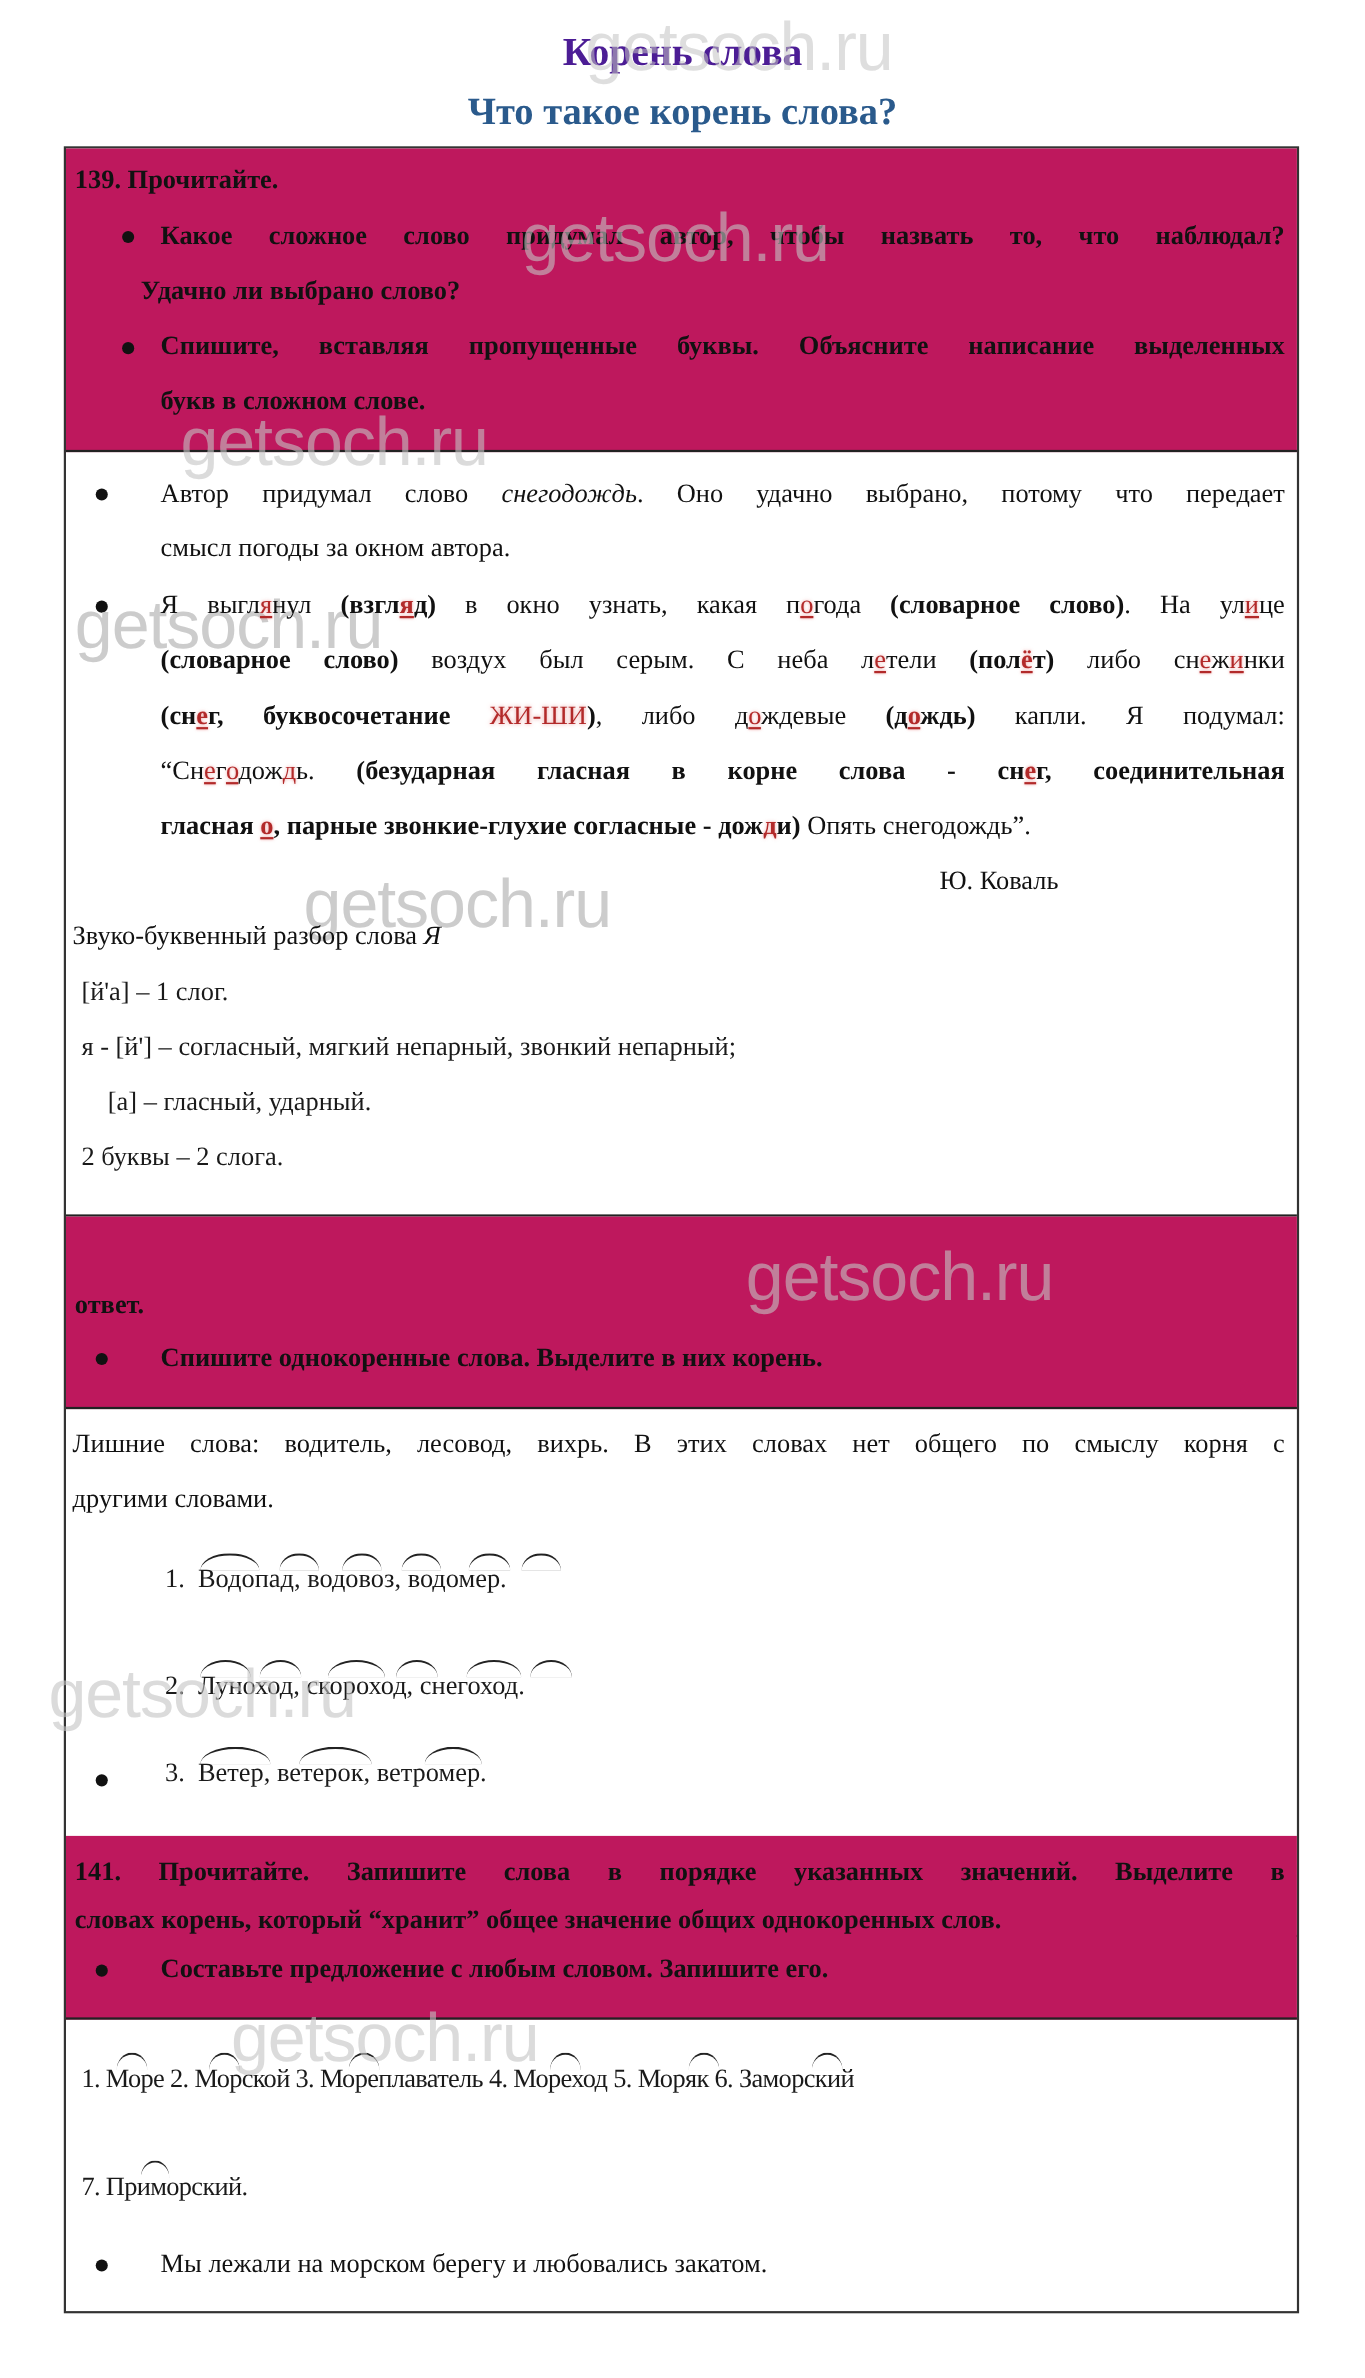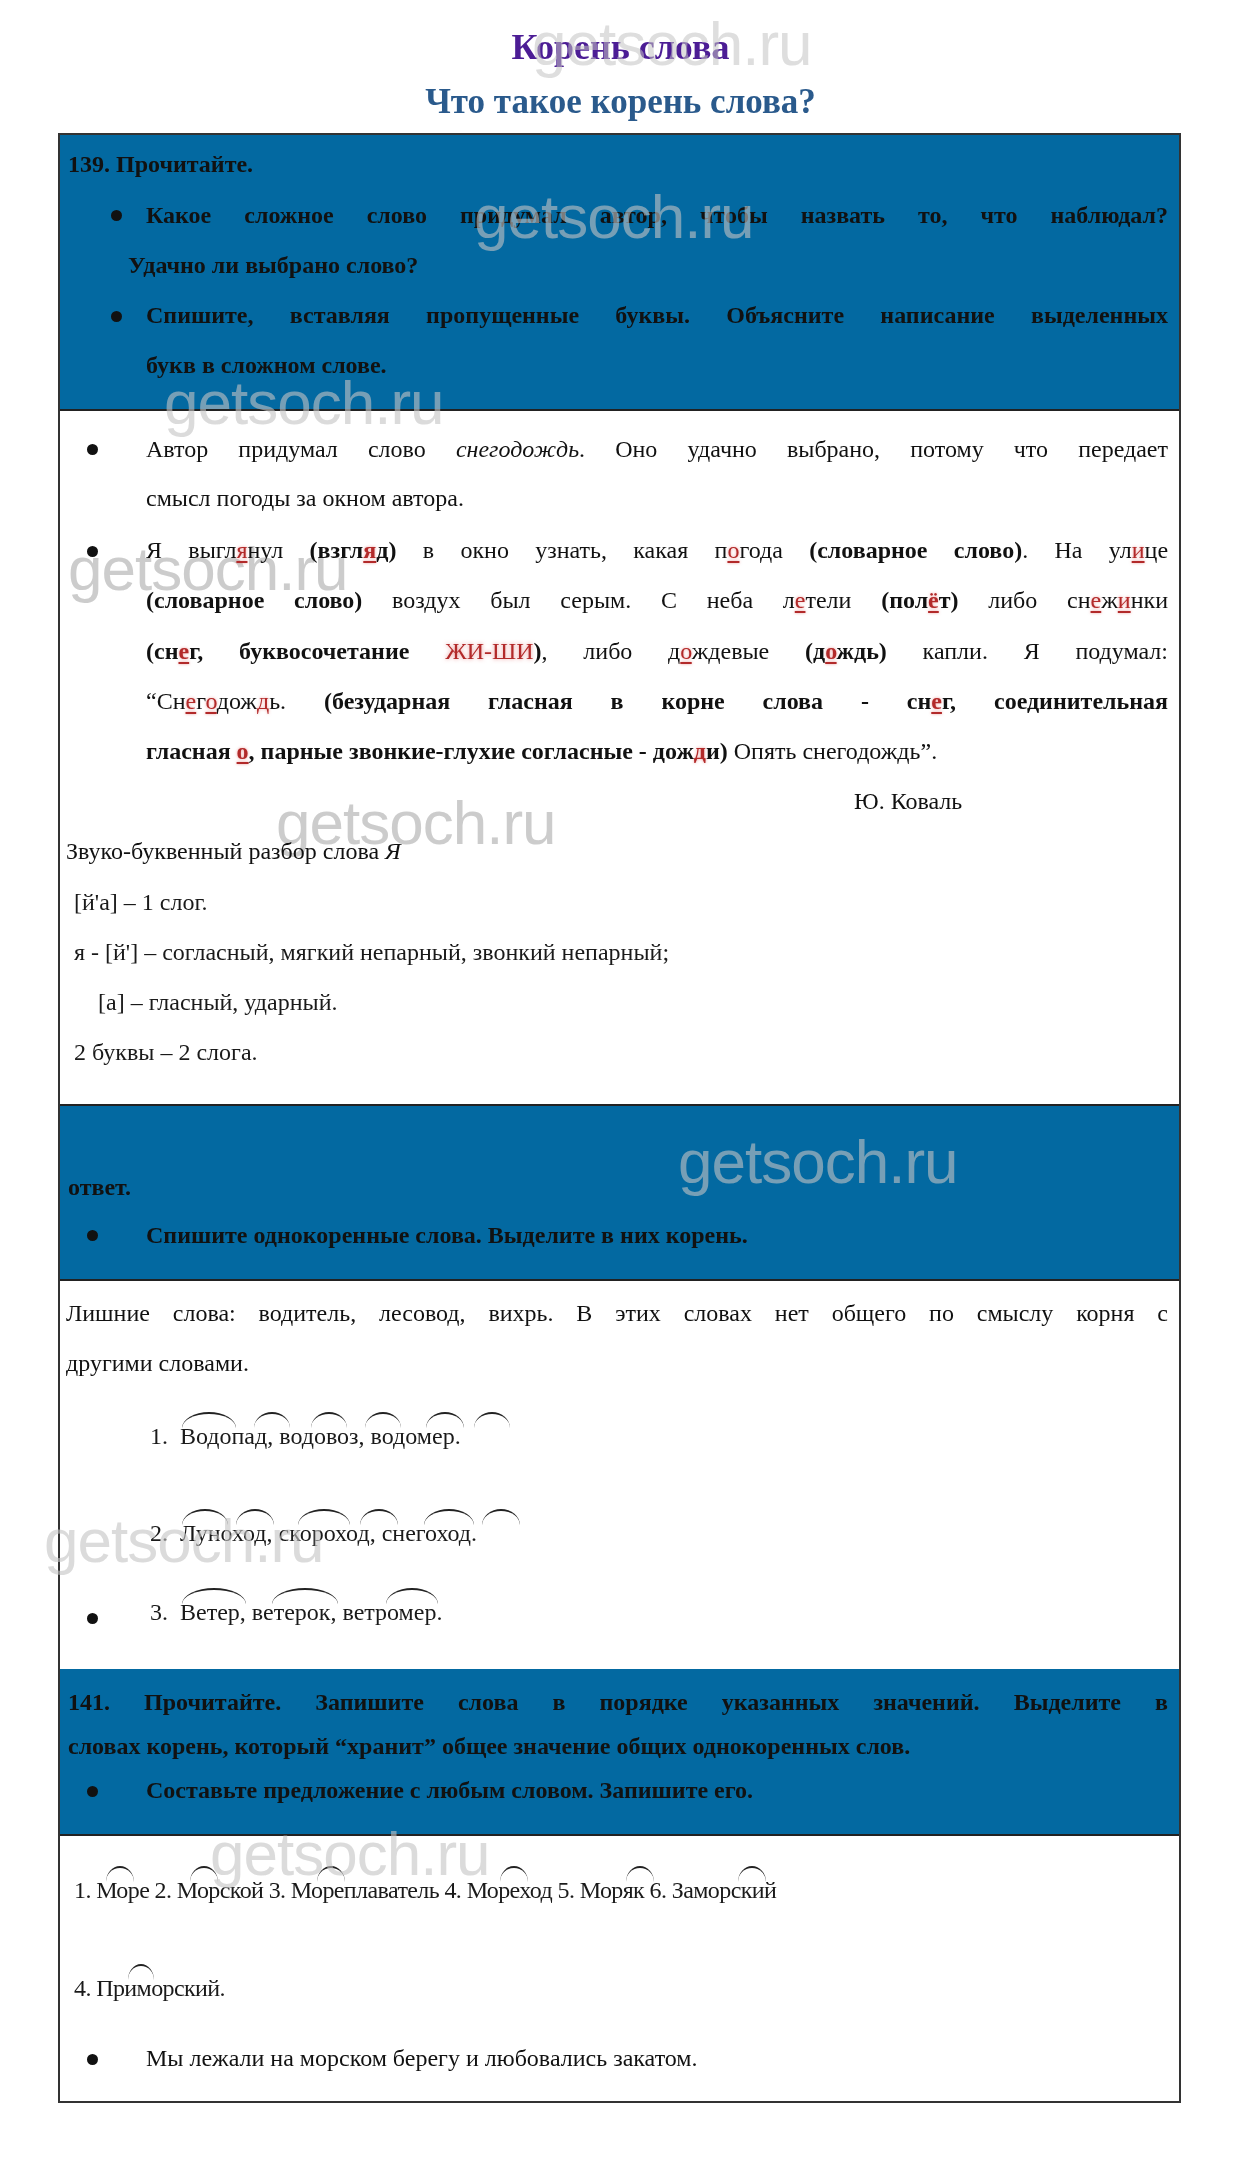--- a/index.html
+++ b/index.html
@@ -14,21 +14,21 @@
     position: absolute; left: 0; width: 1241px; top: 82px; text-align: center;
     font-weight: bold; font-size: 35px; color: #2a5a8c; z-index: 2;
   }
 
   .table {
     position: absolute; left: 58px; top: 133px; width: 1123px; height: 1970px;
     border: 2px solid #333; background: #fff;
   }
   .row { position: absolute; left: 0; width: 100%; border-bottom: 2px solid #222; }
   .row.last { border-bottom: none; }
-  .row.hdr { background: #0369a1; }
+  .row.hdr { background: #be185d; }
   .cell-text { position: relative; z-index: 2; }
 
   .r1 { top: 0; height: 276px; }
   .r2 { top: 276px; height: 695px; }
   .r3 { top: 971px; height: 175px; }
   .r4 { top: 1146px; height: 480px; }
   .r5 { top: 1534px; height: 167px; }
   .r6 { top: 1701px; height: 267px; }
 
   .line { position: absolute; font-size: 24px; line-height: 24px; white-space: nowrap; }
@@ -167,21 +167,21 @@
       <span class="root-word"><span>1.  Море 2. Морской 3. Мореплаватель 4. Мореход 5. Моряк 6. Заморский</span>
         <span class="arc" style="left:32px; width:28px;"></span>
         <span class="arc" style="left:116px; width:28px;"></span>
         <span class="arc" style="left:243px; width:28px;"></span>
         <span class="arc" style="left:426px; width:28px;"></span>
         <span class="arc" style="left:552px; width:28px;"></span>
         <span class="arc" style="left:664px; width:28px;"></span>
       </span>
     </div>
     <div class="line cell-text light" style="left:14px; top:140px; letter-spacing:-0.6px;">
-      <span class="root-word"><span>4. Приморский.</span>
+      <span class="root-word"><span>7. Приморский.</span>
         <span class="arc" style="left:54px; width:26px;"></span>
       </span>
     </div>
     <div class="bullet" style="left:27px; top:218px;"></div>
     <div class="line cell-text" style="left:86px; top:210px;">Мы лежали на морском берегу и любовались закатом.</div>
     <div class="watermark" style="left:150px; top:-18px; z-index:3; opacity:0.6;">getsoch.ru</div>
   </div>
 </div>
 
 </body></html>

